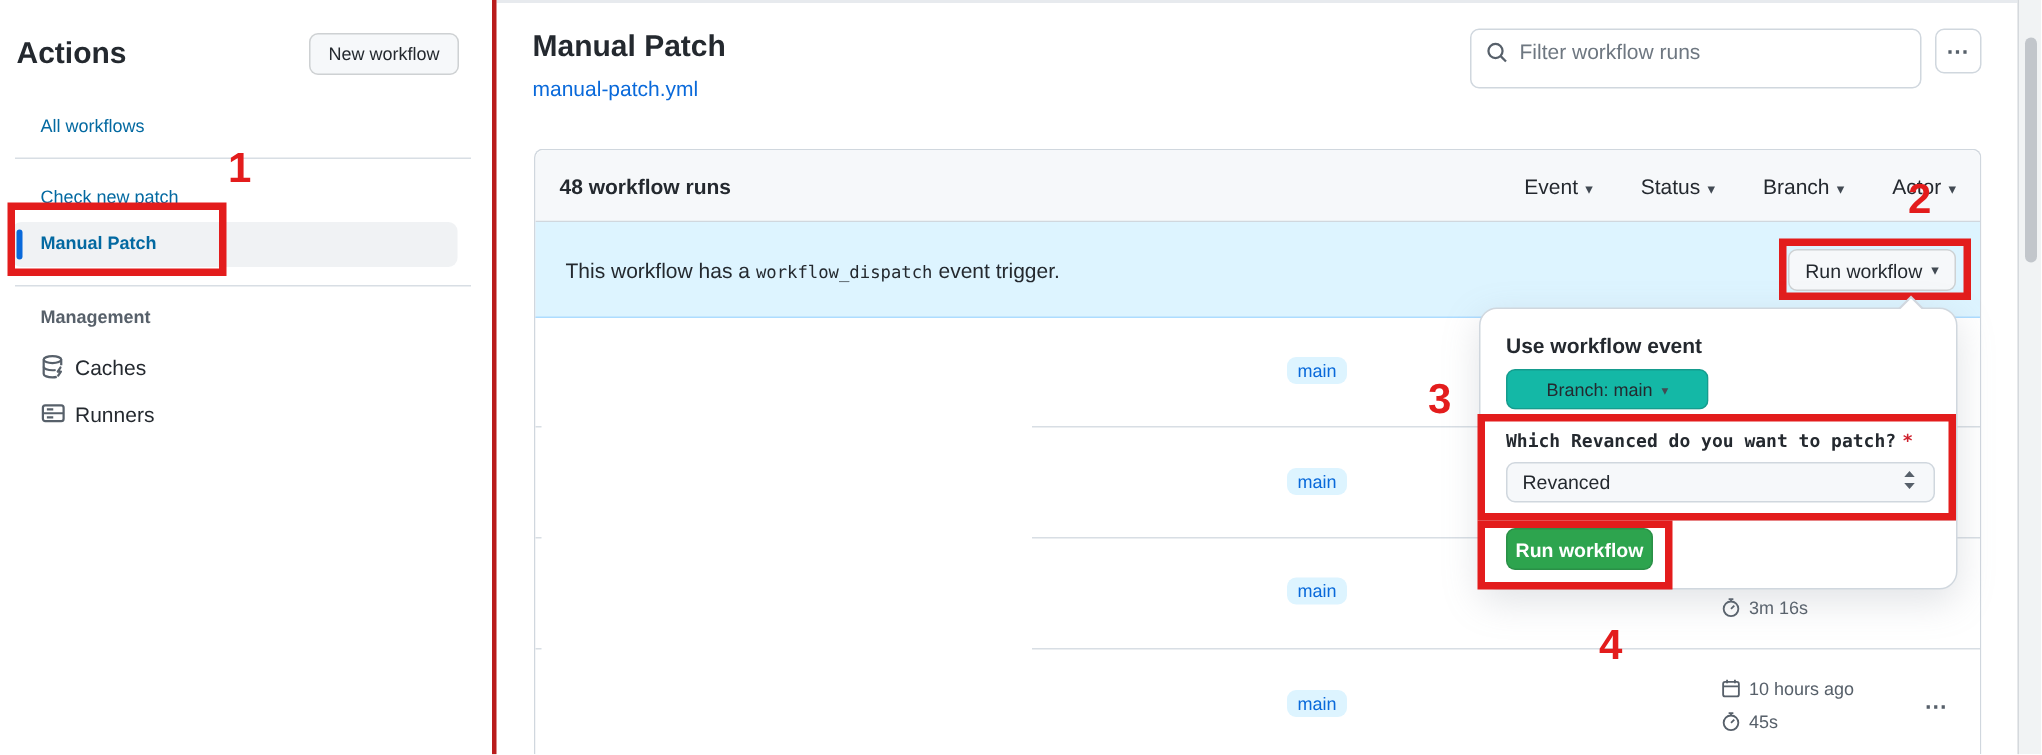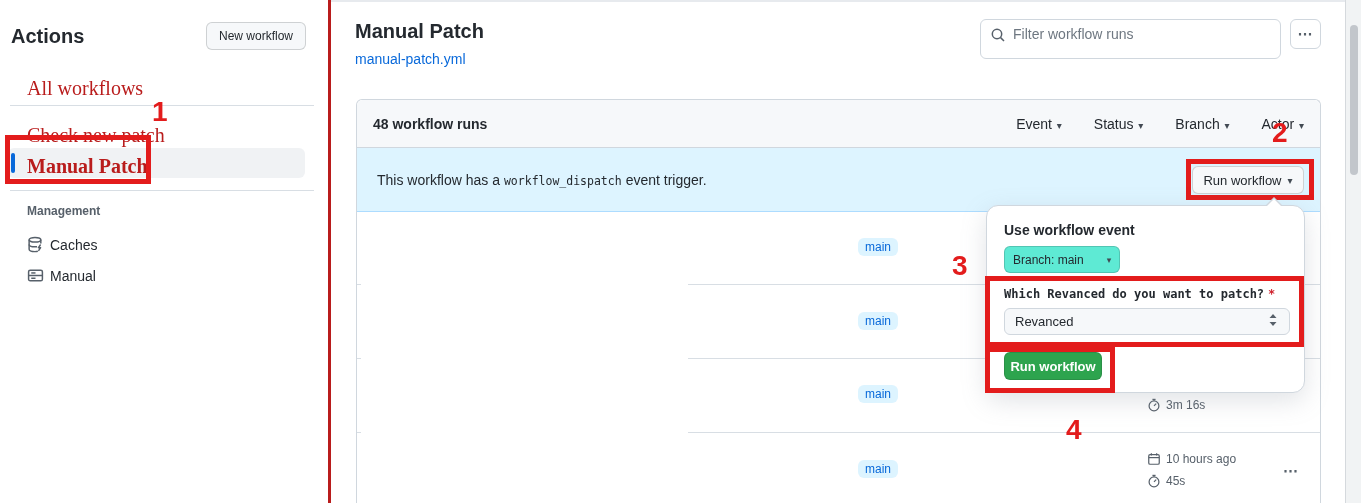--- a/index.html
+++ b/index.html
@@ -10,21 +10,21 @@
   
   .top-line { position:absolute; left:0; top:0; width:1345px; height:2px; background:#e7eaee; }
   .top-accent { position:absolute; left:222px; top:0; width:74px; height:4px; background:#ff8d77; }
 
   
   .sidebar { position:absolute; left:0; top:0; width:331px; height:503px; background:#fff; border-right:3px solid #b91c1c; }
   .sb-title { position:absolute; left:11px; top:25px; font-size:20px; font-weight:700; }
   .btn-new-wf { position:absolute; left:206px; top:22px; width:100px; height:28px;
     background:#f6f8fa; border:1px solid rgba(27,31,36,.18); border-radius:6px;
     font-size:12px; font-weight:500; color:#24292f; display:flex; align-items:center; justify-content:center; cursor:pointer; }
-  .sb-item { position:absolute; left:27px; font-size:20px; color:#b91c1c; cursor:pointer;font-family:Liberation Serif, serif; }
+  .sb-item { position:absolute; left:27px; font-size:12px; color:#0369a1; cursor:pointer; }
   .sb-divider { position:absolute; left:10px; width:304px; height:1px; background:#d8dee4; }
   .sb-selected-bg { position:absolute; left:8px; top:148px; width:297px; height:30px; background:rgba(208,215,222,.32); border-radius:6px; }
   .sb-accent-bar { position:absolute; left:11px; top:153px; width:4px; height:20px; border-radius:2px; background:#0969da; }
   .sb-mgmt { position:absolute; left:27px; top:204px; font-size:12px; font-weight:600; color:#57606a; }
   .sb-icon { position:absolute; left:27px; width:17px; height:17px; color:#57606a; }
   .sb-iconed-label { position:absolute; left:50px; font-size:14px; }
 
   
   .page-title { position:absolute; left:355px; top:20px; font-size:20px; font-weight:600; }
   .yml-link { position:absolute; left:355px; top:51px; font-size:14px; color:#0969da; cursor:pointer; }
@@ -66,23 +66,23 @@
     letter-spacing:1px; cursor:pointer; padding:4px; }
 
   
   .popover { position:absolute; left:986px; top:205px; width:319px; height:188px; background:#fff;
     border:1px solid #d0d7de; border-radius:12px; box-shadow:0 8px 24px rgba(140,149,159,.25); z-index:5; }
   .pop-caret-outer { position:absolute; left:278px; top:-9px; width:0; height:0;
     border-left:9px solid transparent; border-right:9px solid transparent; border-bottom:9px solid #d0d7de; }
   .pop-caret-inner { position:absolute; left:279px; top:-7px; width:0; height:0;
     border-left:8px solid transparent; border-right:8px solid transparent; border-bottom:8px solid #fff; }
   .pop-heading { position:absolute; left:17px; top:16px; font-size:14px; font-weight:600; }
-  .btn-branch { position:absolute; left:17px; top:40px; height:27px; padding:0 8px; background:#5eead4;
+  .btn-branch { position:absolute; left:17px; top:40px; height:27px; padding:0 26px; background:#14b8a6;
     border:1px solid rgba(27,31,36,.18); border-radius:6px; font-size:12px; color:#24292f;
-    display:flex; align-items:center; gap:23px; cursor:pointer; }
+    display:flex; align-items:center; gap:6px; cursor:pointer; }
   .btn-branch .caret { font-size:9px; color:#424a53; }
   .pop-label { position:absolute; left:17px; top:81px; font-family:"DejaVu Sans Mono", monospace;
     font-size:12px; font-weight:700; color:#24292f; white-space:nowrap; }
   .pop-label .req { color:#cf222e; margin-left:4px; }
   .pop-select { position:absolute; left:17px; top:102px; width:286px; height:27px; background:#f6f8fa;
     border:1px solid #d0d7de; border-radius:6px; font-size:13px; color:#24292f;
     display:flex; align-items:center; padding:0 10px; cursor:pointer; }
   .pop-select .updown { margin-left:auto; color:#57606a; }
   .pop-footer-sep { position:absolute; left:0; top:140px; width:100%; height:1px; background:#d8dee4; }
   .btn-run-green { position:absolute; left:17px; top:146px; width:98px; height:28px; background:#2da44e;
@@ -139,21 +139,21 @@
     <div class="sb-iconed-label" style="top:237px;">Caches</div>
 
     <span class="sb-icon" style="top:267px;">
       <svg width="17" height="17" viewBox="0 0 16 16" fill="none" stroke="currentColor" stroke-width="1.4">
         <rect x="1.5" y="3" width="13" height="10" rx="1.5"></rect>
         <line x1="1.5" y1="8" x2="14.5" y2="8"></line>
         <line x1="4" y1="5.6" x2="8" y2="5.6"></line>
         <line x1="4" y1="10.6" x2="8" y2="10.6"></line>
       </svg>
     </span>
-    <div class="sb-iconed-label" style="top:268px;">Manual</div>
+    <div class="sb-iconed-label" style="top:268px;">Runners</div>
   </div>
 
   <div class="page-title">Manual Patch</div>
   <a class="yml-link">manual-patch.yml</a>
 
   <div class="search-box">
     <svg width="16" height="16" viewBox="0 0 16 16" fill="none" stroke="currentColor" stroke-width="1.5">
       <circle cx="7" cy="7" r="4.7"></circle>
         <line x1="10.6" y1="10.6" x2="14" y2="14"></line>
     </svg>

